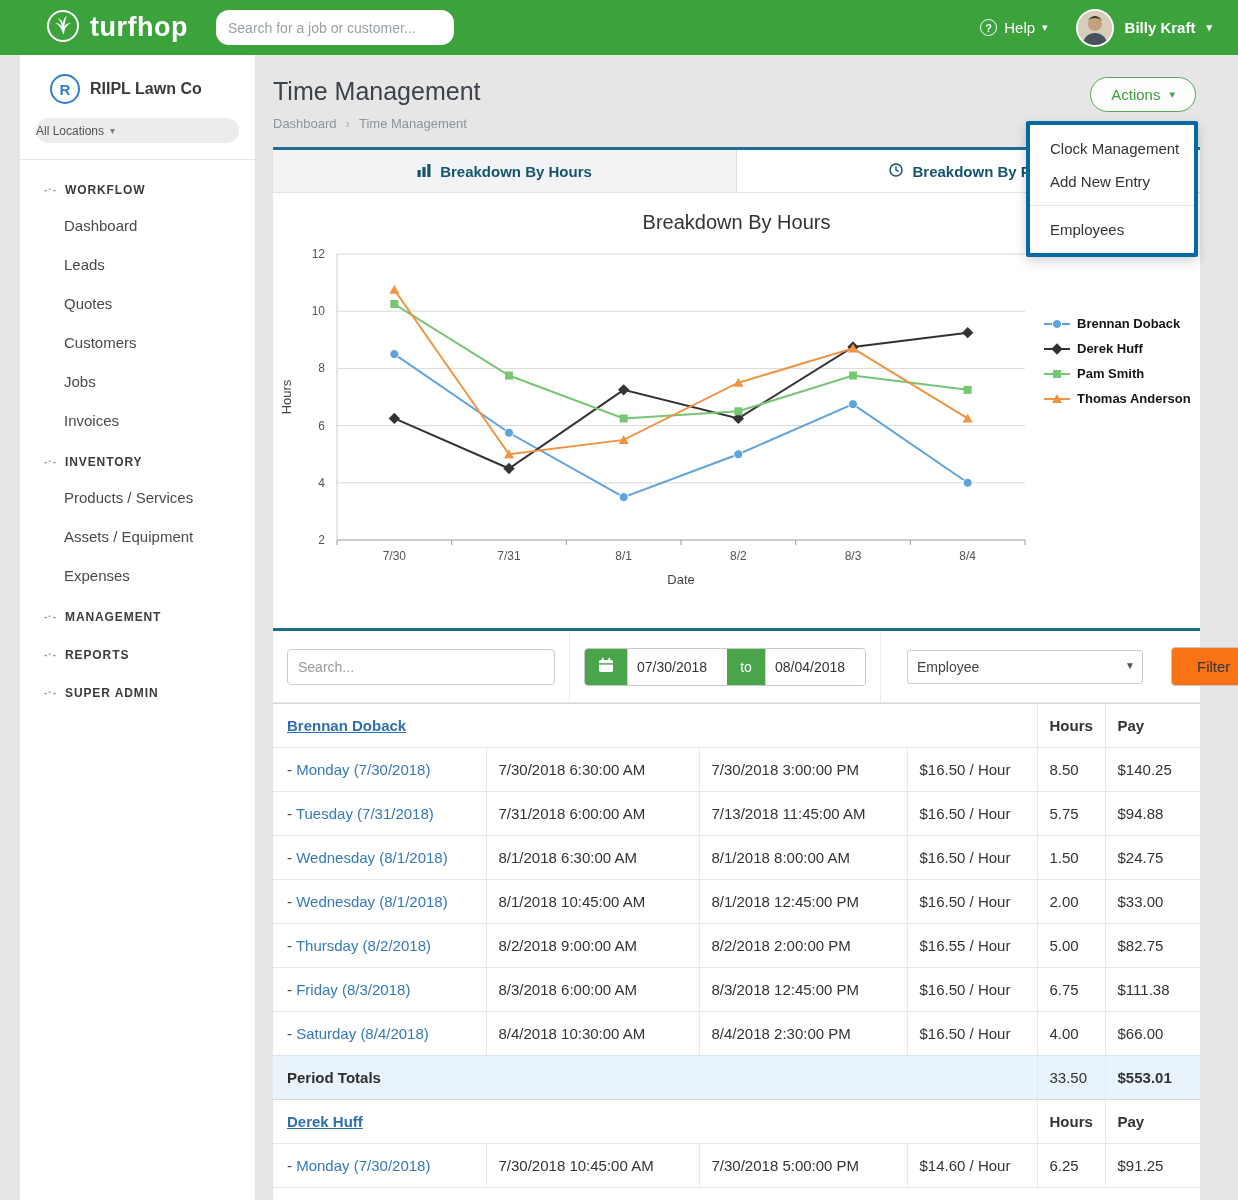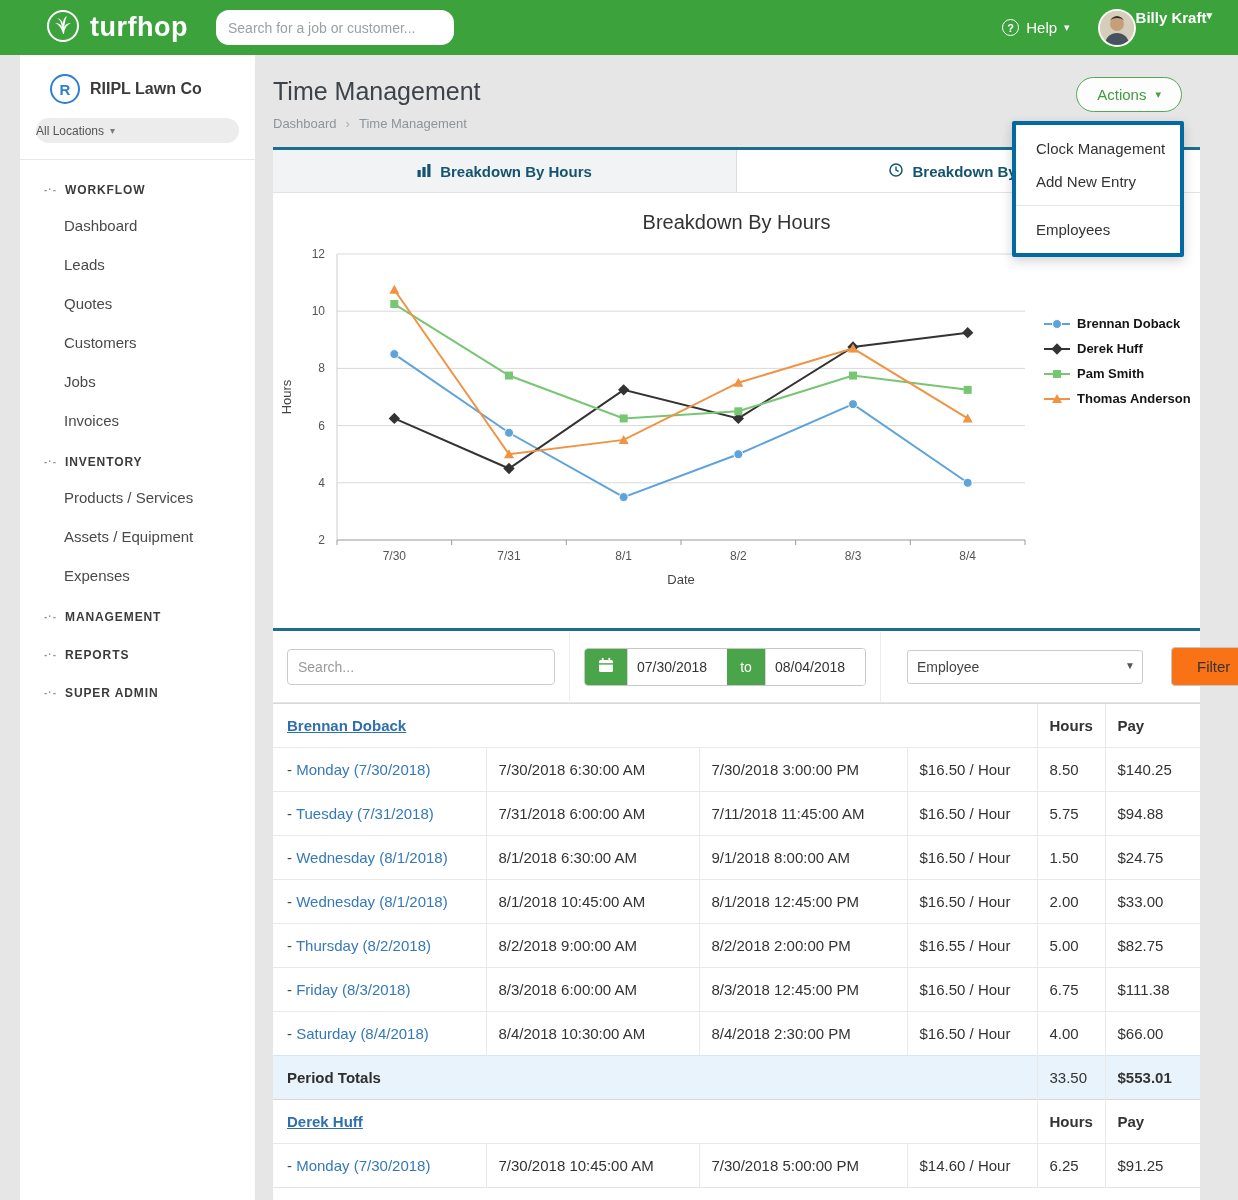--- a/index.html
+++ b/index.html
@@ -10,21 +10,21 @@
   
   .topbar { height:55px; background:#3ca23c; display:flex; align-items:center; padding:0 26px 0 46px; }
   .brand { display:flex; align-items:center; gap:10px; color:#fff; }
   .brand-text { font-size:27px; font-weight:700; letter-spacing:.5px; }
   .top-search { margin-left:28px; width:238px; height:35px; border:none; border-radius:13px; padding:0 12px; font-size:14px; color:#000000; outline:none; }
   .top-search::placeholder { color:#9aa0a4; }
   .topbar-right { margin-left:auto; display:flex; align-items:center; gap:28px; }
   .help-wrap { display:flex; align-items:center; gap:7px; color:#fff; font-size:15px; }
   .qmark { width:17px; height:17px; border:1.4px solid #fff; border-radius:50%; display:flex; align-items:center; justify-content:center; font-size:11px; font-weight:700; }
   .caret { font-size:11px; opacity:.95; }
-  .user-wrap { display:flex; color:#fff; font-size:15px; font-weight:600; }
+  .user-wrap { display:flex; align-items:center; gap:11px; color:#fff; font-size:15px; font-weight:600; }
   .avatar { width:38px; height:38px; border-radius:50%; overflow:hidden; border:2px solid rgba(255,255,255,.9); background:#d8d0c0; }
 
   
   .layout { display:flex; align-items:stretch; min-height:1145px; }
   .sidebar { width:235px; margin-left:20px; background:#fff; flex-shrink:0; }
   .main { flex:1; padding:0 38px 0 18px; min-width:0; }
 
   
   .company-block { padding:19px 16px 16px; border-bottom:1px solid #e7e7e7; }
   .company-row { display:flex; align-items:center; gap:10px; padding-left:14px; }
@@ -35,21 +35,21 @@
   .nav { padding:8px 0 30px; }
   .nav-section { display:flex; align-items:center; gap:8px; padding:15px 16px 9px 24px; font-size:12px; font-weight:700; letter-spacing:.9px; color:#3b3b3b; }
   .dashes { color:#9a9a9a; font-size:10px; letter-spacing:1px; line-height:1; }
   .nav-item { padding:11px 16px 11px 44px; font-size:15px; color:#4a4a4a; cursor:pointer; }
 
   
   .main-header { position:relative; padding:22px 0 16px; }
   .page-title { font-size:25px; font-weight:500; color:#3c434a; }
   .breadcrumb { margin-top:10px; font-size:13px; color:#8b959c; display:flex; align-items:center; gap:9px; }
   .crumb-sep { color:#aab2b8; font-size:13px; }
-  .actions-wrap { position:absolute; top:22px; right:18px; }
+  .actions-wrap { position:absolute; top:22px; right:4px; }
   .actions-btn { background:#fdfdfd; border:1px solid #56a556; color:#3f9d3f; font-size:15px; padding:8px 20px; border-radius:18px; display:flex; align-items:center; gap:9px; cursor:pointer; font-family:inherit; }
   .actions-btn .caret { color:#3f9d3f; }
   .actions-menu { position:absolute; top:44px; right:-2px; width:172px; background:#fff; border:4px solid #0369a1; border-radius:2px; box-shadow:0 4px 12px rgba(0,0,0,.18); padding:7px 0; z-index:60; }
   .menu-item { padding:8px 20px; font-size:15px; color:#333; cursor:pointer; white-space:nowrap; }
   .menu-divider { height:1px; background:#e5e5e5; margin:7px 0; }
 
   
   .panel1 { border-top:3px solid #1d6d8c; background:#fff; }
   .tabs { display:flex; border-bottom:1px solid #e3e3e3; background:#fff; }
   .tab { flex:1; height:42px; display:flex; align-items:center; justify-content:center; gap:9px; font-size:15px; font-weight:600; color:#14546e; cursor:pointer; }
@@ -349,29 +349,29 @@
               <td class="c-day"><span class="day-dash">- </span><a class="day-link">Monday (7/30/2018)</a></td>
               <td>7/30/2018 6:30:00 AM</td>
               <td>7/30/2018 3:00:00 PM</td>
               <td>$16.50 / Hour</td>
               <td>8.50</td>
               <td>$140.25</td>
             </tr>
             <tr class="data-row">
               <td class="c-day"><span class="day-dash">- </span><a class="day-link">Tuesday (7/31/2018)</a></td>
               <td>7/31/2018 6:00:00 AM</td>
-              <td>7/11/2018 11:45:00 AM</td>
+              <td>7/13/2018 11:45:00 AM</td>
               <td>$16.50 / Hour</td>
               <td>5.75</td>
               <td>$94.88</td>
             </tr>
             <tr class="data-row">
               <td class="c-day"><span class="day-dash">- </span><a class="day-link">Wednesday (8/1/2018)</a></td>
               <td>8/1/2018 6:30:00 AM</td>
-              <td>9/1/2018 8:00:00 AM</td>
+              <td>8/1/2018 8:00:00 AM</td>
               <td>$16.50 / Hour</td>
               <td>1.50</td>
               <td>$24.75</td>
             </tr>
             <tr class="data-row">
               <td class="c-day"><span class="day-dash">- </span><a class="day-link">Wednesday (8/1/2018)</a></td>
               <td>8/1/2018 10:45:00 AM</td>
               <td>8/1/2018 12:45:00 PM</td>
               <td>$16.50 / Hour</td>
               <td>2.00</td>

